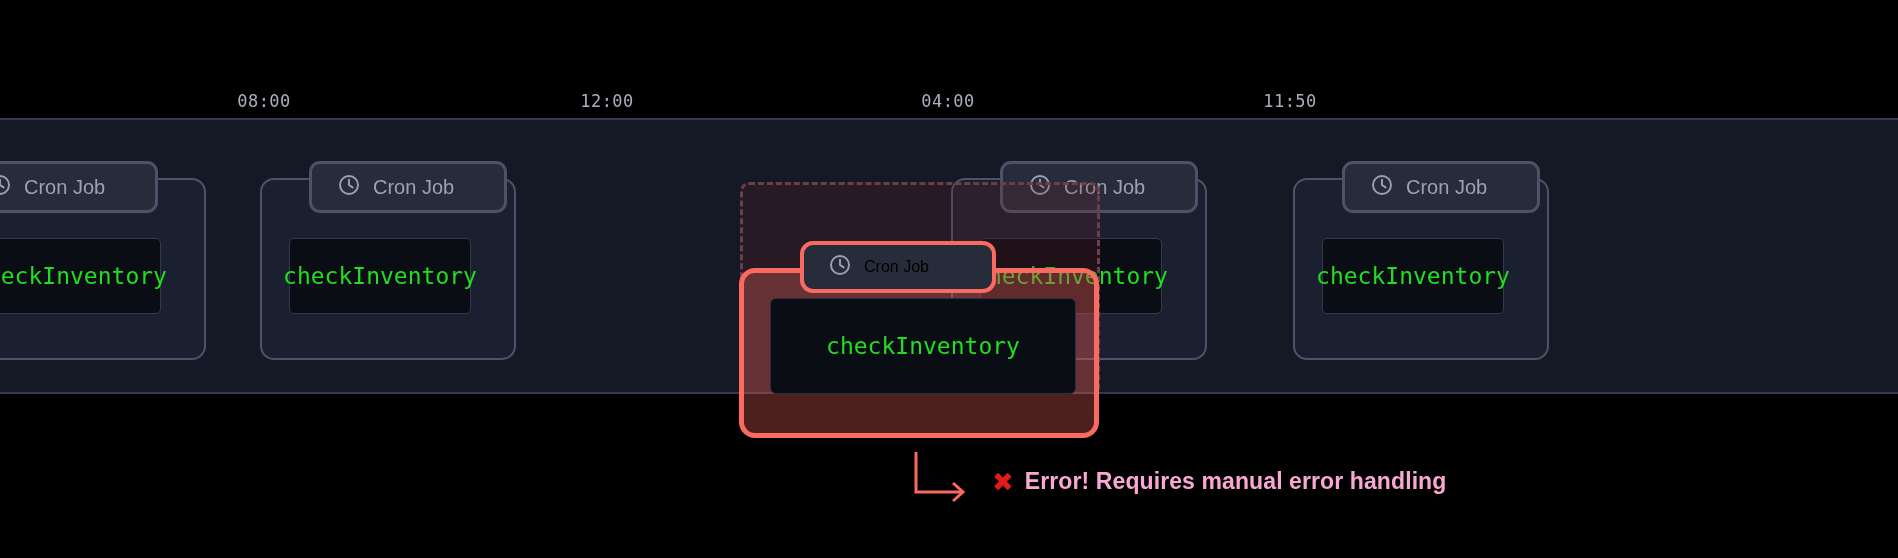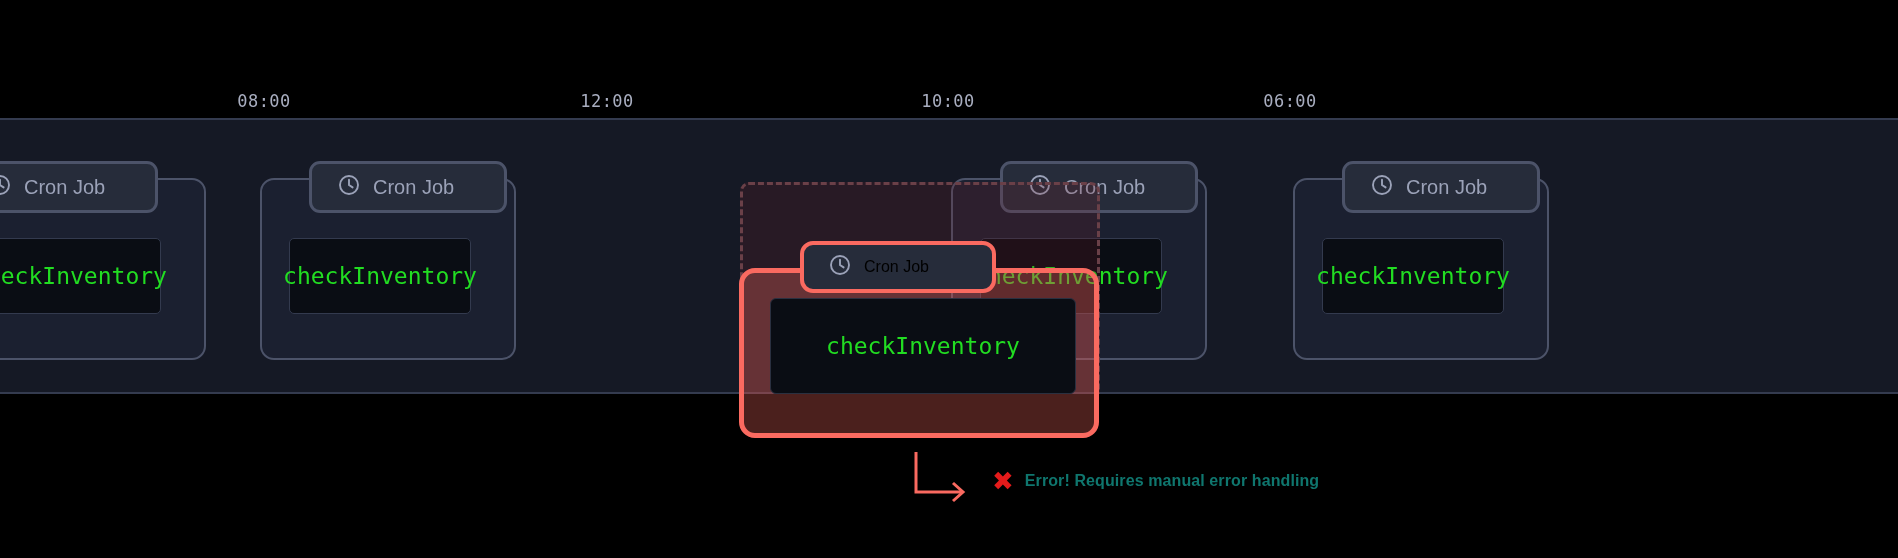--- a/index.html
+++ b/index.html
@@ -181,38 +181,38 @@
   }
   #error-message .x-mark {
     font-family: "DejaVu Sans", sans-serif;
     font-size: 26px;
     font-weight: 700;
     color: #e41b1b;
     line-height: 1;
   }
   #error-message .msg-text {
     font-family: "Liberation Sans", sans-serif;
-    font-size: 16px;
+    font-size: 23px;
     font-weight: 700;
-    color: #0f766e;
+    color: #f9a8d4;
     letter-spacing: 0.1px;
   }
 </style>
 </head>
 <body>
 
 <div id="stage">
 
   <div id="lane-band"></div>
 
   <div id="tick-labels">
       <div class="tick-label" style="left: 264px;">08:00</div>
       <div class="tick-label" style="left: 607px;">12:00</div>
-      <div class="tick-label" style="left: 948px;">10:00</div>
-      <div class="tick-label" style="left: 1290px;">06:00</div>
+      <div class="tick-label" style="left: 948px;">04:00</div>
+      <div class="tick-label" style="left: 1290px;">11:50</div>
     </div>
 
   <div id="jobs-layer">
       <div class="job-card" style="left: -50px;">
         <div class="code-box">
           <span class="code-text">checkInventory</span>
         </div>
       </div>
       <div class="cron-badge" style="left: -40px;">
         <span class="clock-icon"><svg width="24" height="24" viewBox="0 0 24 24" fill="none" stroke="#9ba2b8" stroke-width="1.9" stroke-linecap="round">

